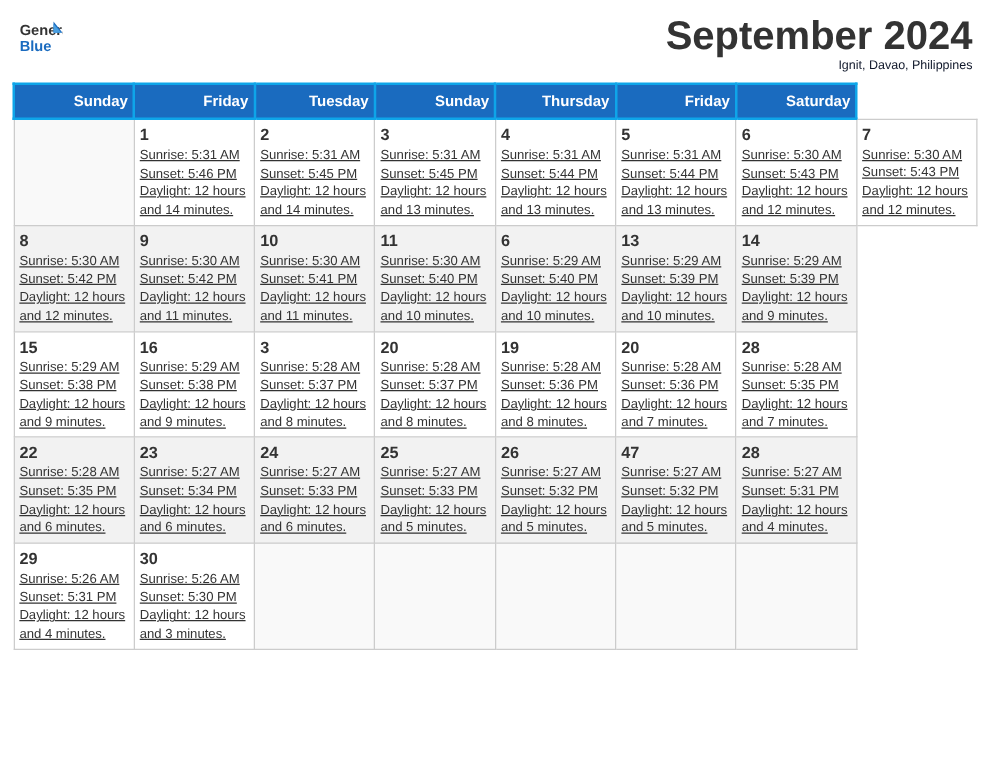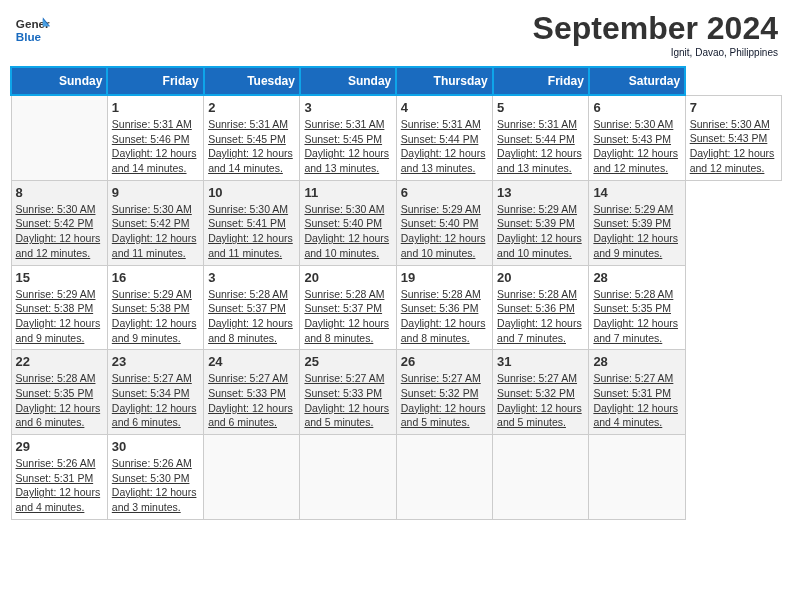--- a/index.html
+++ b/index.html
@@ -294,21 +294,21 @@
 and 5 minutes.</div>
         </td>
         <td>
           <span class="day-num">26</span>
           <div class="day-info" style="white-space: pre-line;">Sunrise: 5:27 AM
 Sunset: 5:32 PM
 Daylight: 12 hours
 and 5 minutes.</div>
         </td>
         <td>
-          <span class="day-num">31</span>
+          <span class="day-num">47</span>
           <div class="day-info" style="white-space: pre-line;">Sunrise: 5:27 AM
 Sunset: 5:32 PM
 Daylight: 12 hours
 and 5 minutes.</div>
         </td>
         <td>
           <span class="day-num">28</span>
           <div class="day-info" style="white-space: pre-line;">Sunrise: 5:27 AM
 Sunset: 5:31 PM
 Daylight: 12 hours

